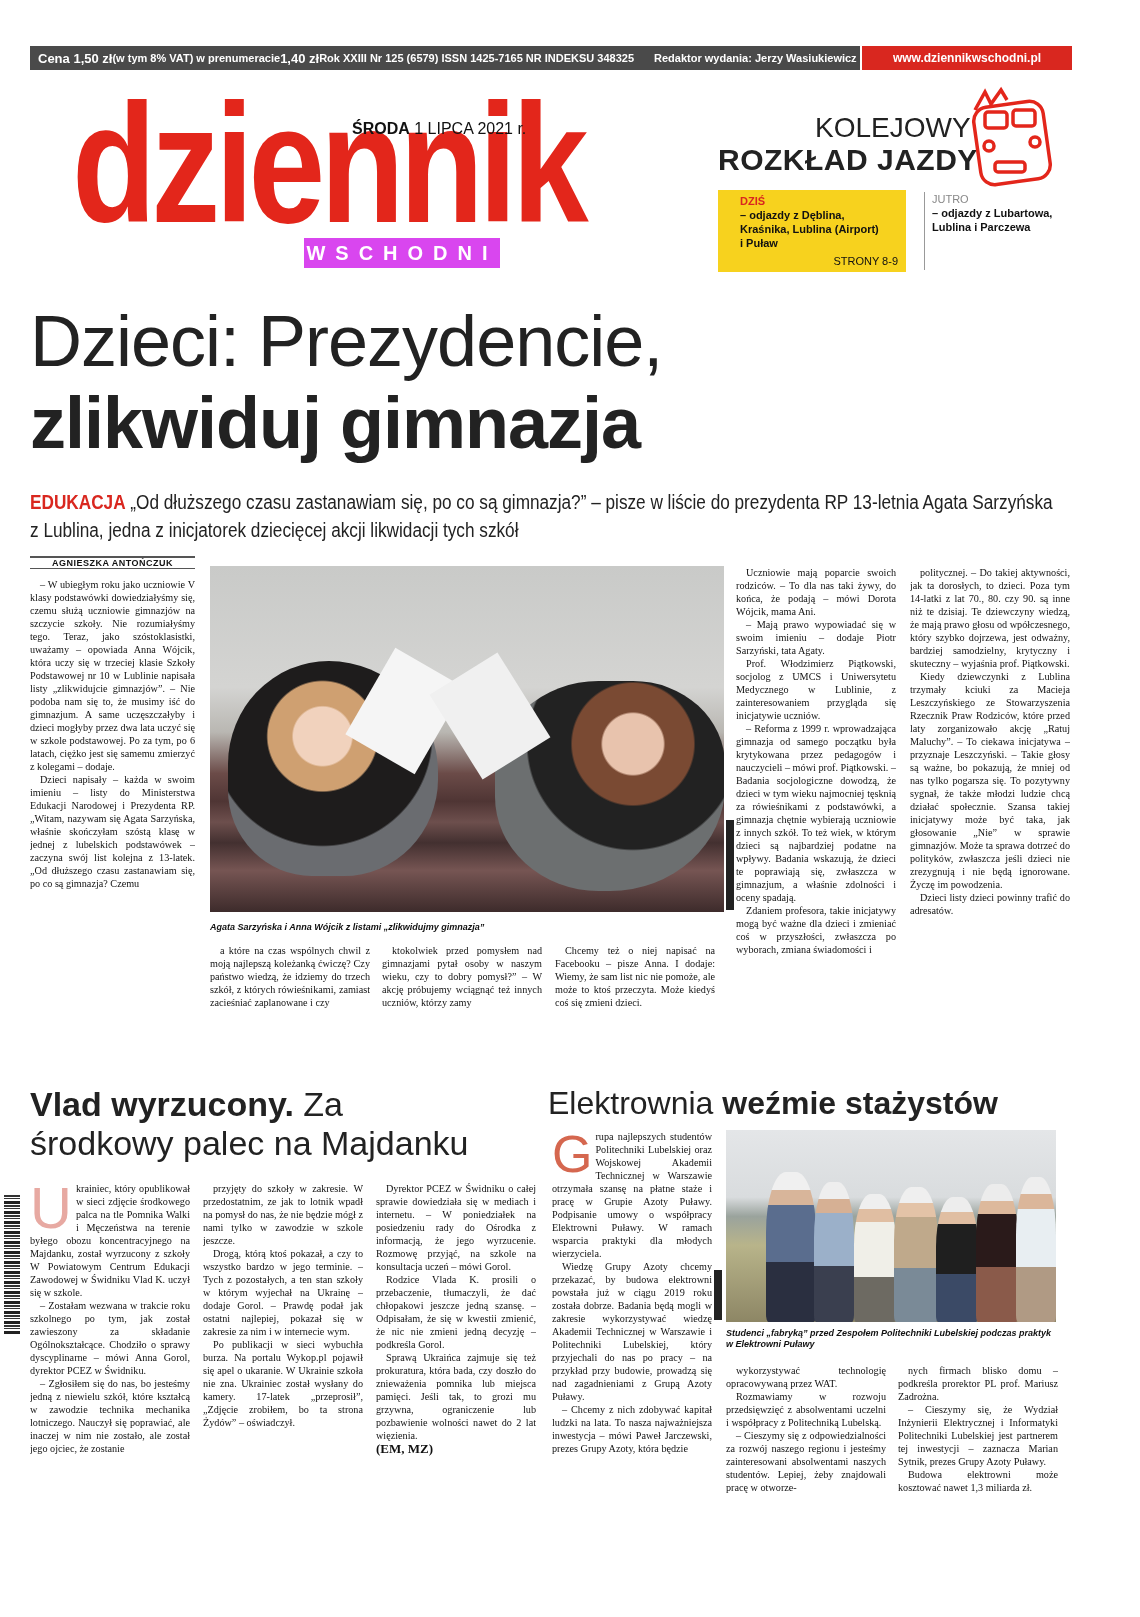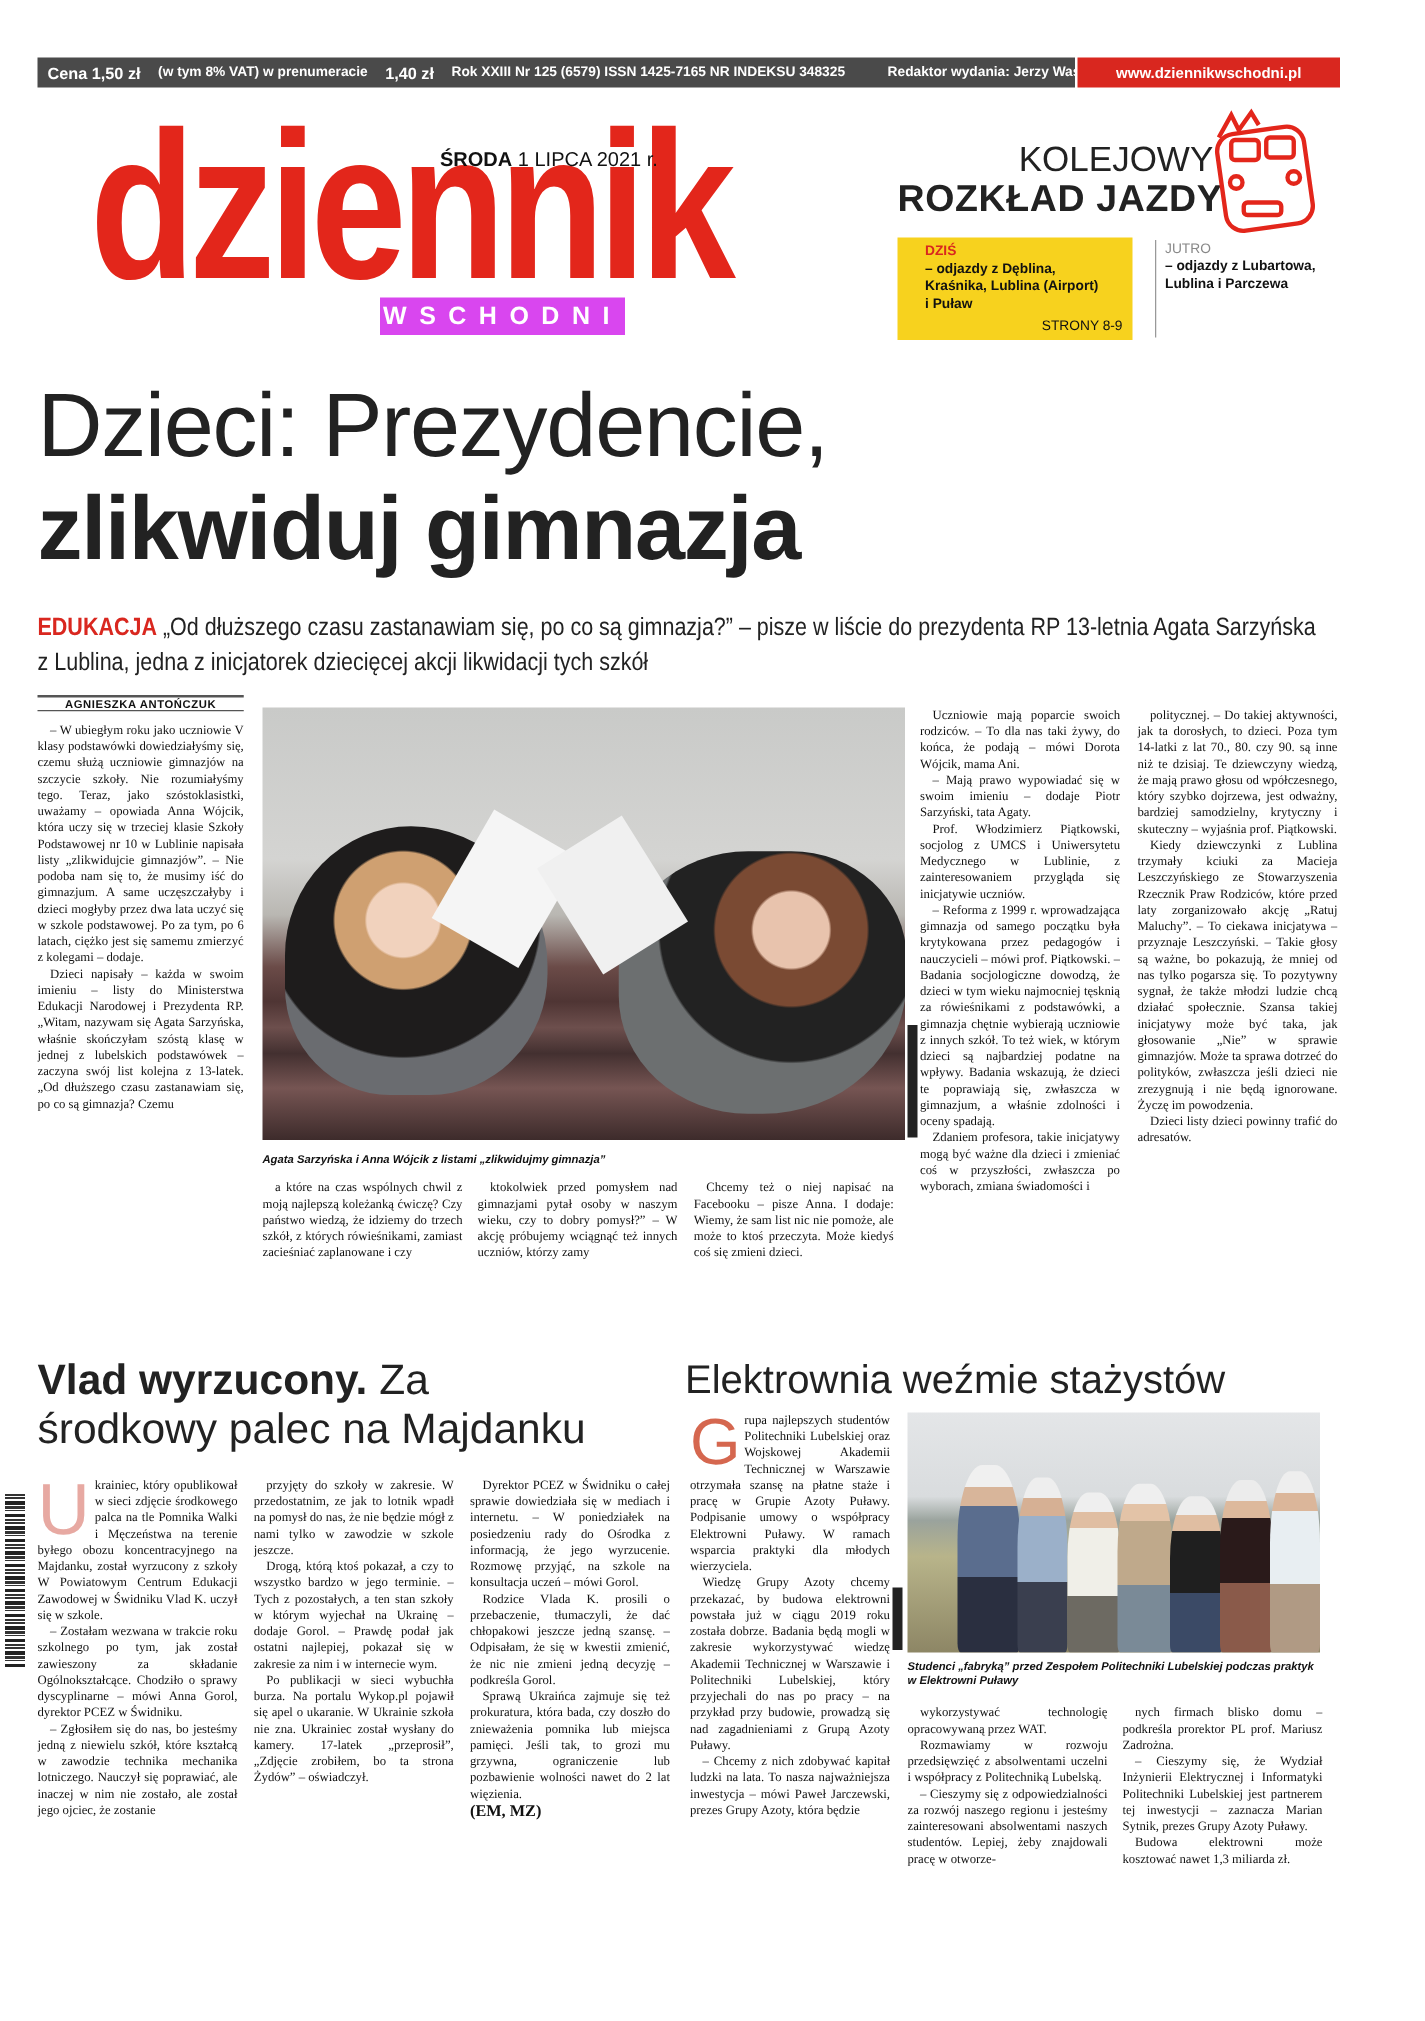--- a/index.html
+++ b/index.html
@@ -1,19 +1,19 @@
 <!DOCTYPE html>
 <html><head>
 <meta charset="utf-8">
 <style>
 *{box-sizing:border-box;margin:0;padding:0}
 body{width:1140px;height:1617px;background:#fff;position:relative;overflow:hidden;font-family:"Liberation Sans",sans-serif;color:#111}
 .abs{position:absolute}
 
-.topbar{left:30px;top:46px;width:830px;height:24px;background:#4a4a4a;color:#fff;font-size:11px;font-weight:bold;display:flex;align-items:center;padding-left:8px;gap:14px;white-space:nowrap;overflow:hidden}
+.topbar{left:30px;top:46px;width:830px;height:24px;background:#4a4a4a;color:#fff;font-size:11px;font-weight:bold;display:flex;align-items:center;padding-left:8px;white-space:nowrap;overflow:hidden}
 .topbar .price{font-size:13px}
 .urlbox{left:862px;top:46px;width:210px;height:24px;background:#d9271f;color:#fff;font-size:12px;font-weight:bold;display:flex;align-items:center;justify-content:center}
 
 .logo{left:72px;top:80px;font-family:"Liberation Sans",sans-serif;font-weight:bold;color:#e3261b;font-size:168px;line-height:1;letter-spacing:-6px;transform:scaleX(0.82);transform-origin:left top}
 .wschodni{left:304px;top:238px;width:196px;height:30px;background:#d946ef;color:#fff;font-weight:bold;font-size:20px;letter-spacing:10px;display:flex;align-items:center;justify-content:center}
 .date{left:352px;top:120px;font-size:16px;color:#111}
 .date b{font-weight:bold}
 
 .kol1{left:815px;top:112px;font-size:28px;color:#222}
 .kol2{left:718px;top:143px;font-size:30px;font-weight:bold;color:#222;letter-spacing:0.5px}
@@ -39,21 +39,21 @@
 .photo1 .girl2{position:absolute;left:285px;top:115px;width:230px;height:210px;border-radius:45% 40% 50% 45%;background:radial-gradient(circle at 60% 30%,#e8c3ad 0 15%,#7a4a33 16% 30%,#222 31% 52%,#6c6f70 53%)}
 .photo1 .paper1{position:absolute;left:155px;top:95px;width:80px;height:100px;background:#f5f5f5;transform:rotate(30deg)}
 .photo1 .paper2{position:absolute;left:240px;top:100px;width:80px;height:100px;background:#f0f0f0;transform:rotate(-32deg)}
 .credit1{left:726px;top:820px;width:8px;height:90px;background:#222}
 .caption1{left:210px;top:922px;font-size:9px;font-weight:bold;font-style:italic;color:#111}
 
 .h2a{left:30px;top:1085px;font-size:34px;color:#222;white-space:nowrap}
 .h2a b{font-weight:bold}
 .h2b{left:30px;top:1124px;font-size:34px;color:#222;white-space:nowrap}
 .h3{left:548px;top:1085px;font-size:32px;color:#222;white-space:nowrap}
-.h3 b{font-weight:normal}
+.h3 b{font-weight:bold}
 .dropU{float:left;font-size:58px;line-height:48px;color:#e7a9a2;font-family:"Liberation Sans",sans-serif;margin-right:4px;margin-top:2px}
 .dropG{float:left;font-size:52px;line-height:44px;color:#d5674f;font-family:"Liberation Sans",sans-serif;margin-right:3px;margin-top:2px}
 .photo2{left:726px;top:1130px;width:330px;height:192px;background:linear-gradient(180deg,#e4e6e8 0%,#d9dcde 35%,#9aa39d 45%,#b8b48a 60%,#8d8665 100%);overflow:hidden}
 .photo2 .p{position:absolute;bottom:0;border-radius:40% 40% 5% 5%}
 .credit2{left:714px;top:1270px;width:8px;height:50px;background:#222}
 .caption2{left:726px;top:1328px;width:330px;font-size:9px;font-weight:bold;font-style:italic;line-height:11px}
 .barcode{left:4px;top:1195px;width:16px;height:140px;background:repeating-linear-gradient(180deg,#333 0 2px,#fff 2px 3px,#333 3px 4px,#fff 4px 6px,#222 6px 9px,#fff 9px 10px)}
 .sig{font-weight:bold;text-align:left;font-size:13px}
 </style>
 </head>

